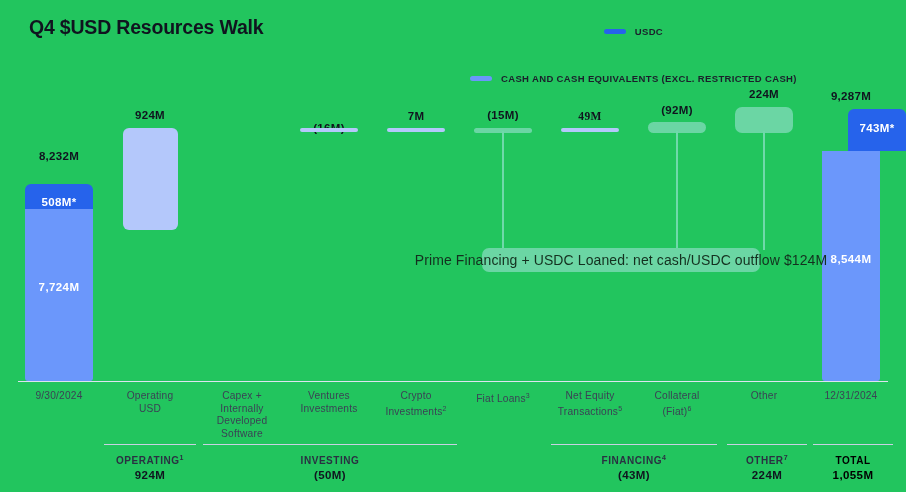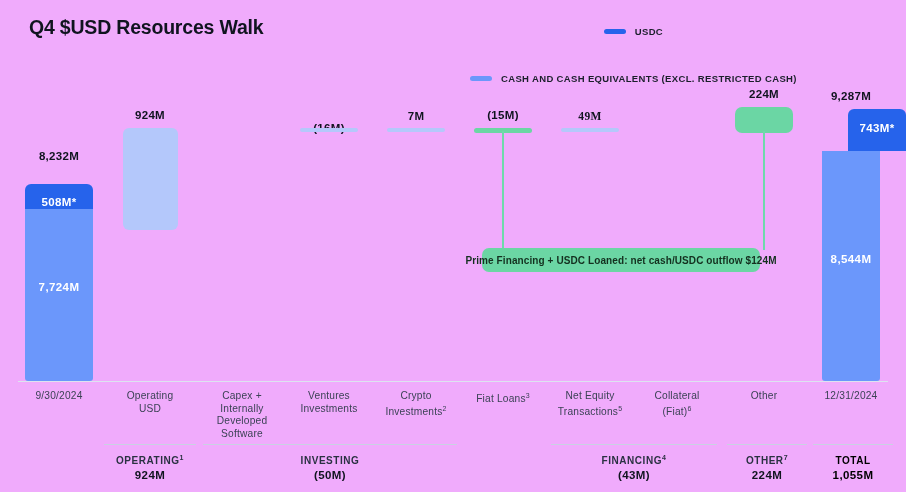--- a/index.html
+++ b/index.html
@@ -9,21 +9,21 @@
   body {
     width: 906px; height: 492px;
     font-family: "Liberation Sans", sans-serif;
     color: #1B1F2B;
     overflow: hidden;
     position: relative;
   }
   #chart-root {
     position: absolute;
     inset: 0;
-    background: #f0abfc;
+    background: #22c55e;
   }
   
   .title {
     position: absolute;
     left: 29px; top: 16px;
     font-size: 19.5px;
     font-weight: bold;
     letter-spacing: -0.2px;
     color: #10141F;
   }
@@ -102,22 +102,22 @@
     position: absolute;
     left: 482px; top: 248px;
     width: 278px; height: 24px;
     background: #6BD6A4;
     border-radius: 7px;
     display: flex;
     align-items: center;
     justify-content: center;
   }
   .annotation-text {
-    font-size: 10px;
-    font-weight: bold;
+    font-size: 14px;
+    font-weight: normal;
     color: #14301F;
     letter-spacing: 0.1px;
     white-space: nowrap;
   }
   
   .xlabel {
     position: absolute;
     top: 390px;
     text-align: center;
     font-size: 10.2px;
@@ -206,20 +206,25 @@
       <div class="bar-value-top" style="top:109px;">(15M)</div>
       <div class="bar thin" style="left:13px;top:128px;width:58px;height:4.5px;background:#6BD6A4;"></div>
       <div class="connector" style="left:41px;top:131px;height:119px;"></div>
     </div>
 
     <div class="col" style="left:548px;width:84px;font-family:Liberation Serif, serif;">
       <div class="bar-value-top" style="top:110px;">49M</div>
       <div class="bar thin" style="left:13px;top:128px;width:58px;height:3.5px;background:#B4C8FB;"></div>
     </div>
 
+    <div class="col" style="left:635px;width:84px;">
+      <div class="bar-value-top" style="top:104px;">(92M)</div>
+      <div class="bar" style="left:13px;top:122px;width:58px;height:11px;background:#6BD6A4;border-radius:6px;"></div>
+      <div class="connector" style="left:41px;top:131px;height:119px;"></div>
+    </div>
 
     <div class="col" style="left:722px;width:84px;">
       <div class="bar-value-top" style="top:88px;">224M</div>
       <div class="bar" style="left:13px;top:107px;width:58px;height:26px;background:#6BD6A4;border-radius:7px;"></div>
       <div class="connector" style="left:41px;top:131px;height:119px;"></div>
     </div>
 
     <div class="col" style="left:809px;width:84px;">
       <div class="bar-value-top" style="top:90px;">9,287M</div>
       <div class="bar" style="left:13px;top:109px;width:58px;height:42px;background:#2663EB;border-radius:6px 6px 0 0;margin-left:26px;">

